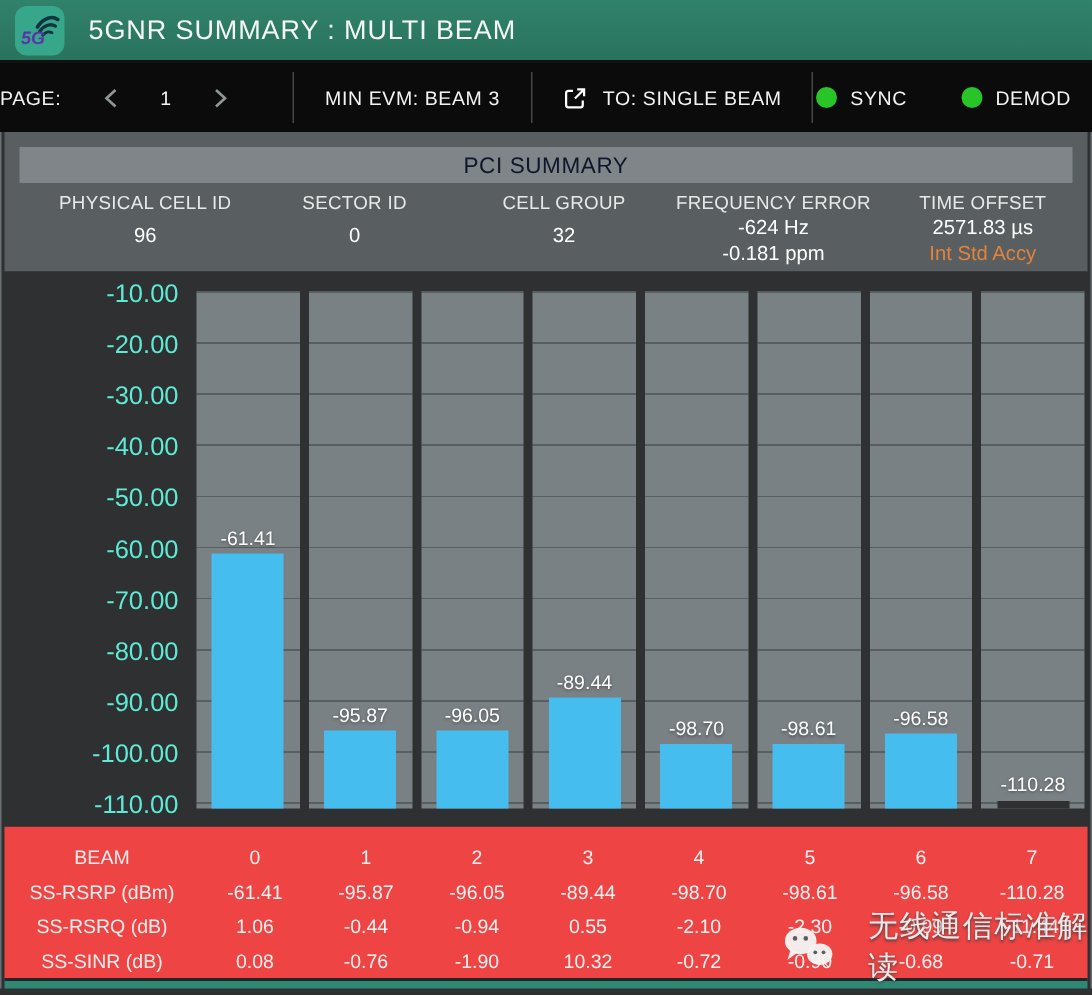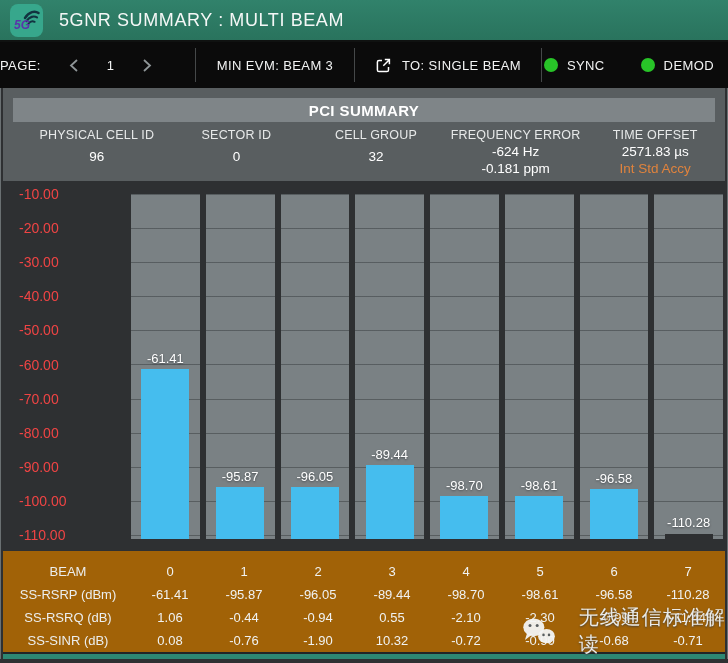--- a/index.html
+++ b/index.html
@@ -40,46 +40,46 @@
 
   
   main { flex:1; background:#2e3032; padding:0 2px; display:flex; flex-direction:column;
          border-left:1px solid #6a7072; border-right:1px solid #6a7072; }
 
   
   .pci { flex:0 0 93px; background:#595e60; display:flex; flex-direction:column; }
   .pci-header {
     margin:10px 10px 4px; height:24px; background:#7f8588;
     display:flex; align-items:center; justify-content:center;
-    font-size:15px; color:#ffffff; letter-spacing:.4px;font-weight:bold;
+    font-size:15px; color:#0f172a; letter-spacing:.4px;
   }
   .pci-fields { flex:1; display:flex;padding-left:24px; }
   .pci-field { flex:1; display:flex; flex-direction:column; align-items:center; padding-top:2px; }
   .pci-label { font-size:12.5px; color:#e7e9e9; letter-spacing:.2px; }
   .pci-val { font-size:13.5px; color:#ffffff; margin-top:2px; }
   .pci-field.single .pci-val { margin-top:7px; }
 
   
   .chart { flex:0 0 370px; position:relative; background:#2e3032; }
   .y-axis { position:absolute; left:0; top:0; width:120px; height:100%; }
-  .ytick { position:absolute; right:4px; width:100px; text-align:left;
-           font-size:14px; color:#ef4444; }
+  .ytick { position:absolute; right:4px; width:100px; text-align:right;
+           font-size:17px; color:#5eead4; }
   .plot { position:absolute; left:128px; right:2px; top:13px; bottom:12px;
           display:flex; gap:6px; }
   .col { flex:1; position:relative; background:#7a8184;
          background-image:repeating-linear-gradient(to bottom,
             rgba(32,36,38,.38) 0px, rgba(32,36,38,.38) 1px,
             transparent 1px, transparent 34.1px); }
   .bar { position:absolute; left:15%; width:70%; bottom:0; }
   .bar-label { position:absolute; left:0; width:100%; text-align:center;
                font-size:13px; color:#ffffff; text-shadow:0 1px 2px rgba(40,44,46,.6); }
   .notch { position:absolute; left:15%; width:70%; bottom:0; height:5px; background:#2e3032; }
 
   
-  .beam-table { flex:1; background:#a16207; padding-top:9px;
+  .beam-table { flex:1; background:#ef4444; padding-top:9px;
     display:grid; grid-template-columns:130px repeat(8,1fr);
     grid-auto-rows:23px; align-items:center;
     font-size:13px; color:#f0f2f2; }
   .beam-table .cell { text-align:center; }
   .beam-table .rowlabel { text-align:center; color:#eceeee; }
 
   
   .strip { flex:0 0 7px; background:#2e8873; border-top:2px solid #232526; }
 
   

